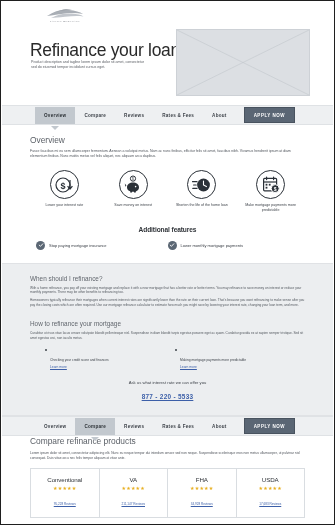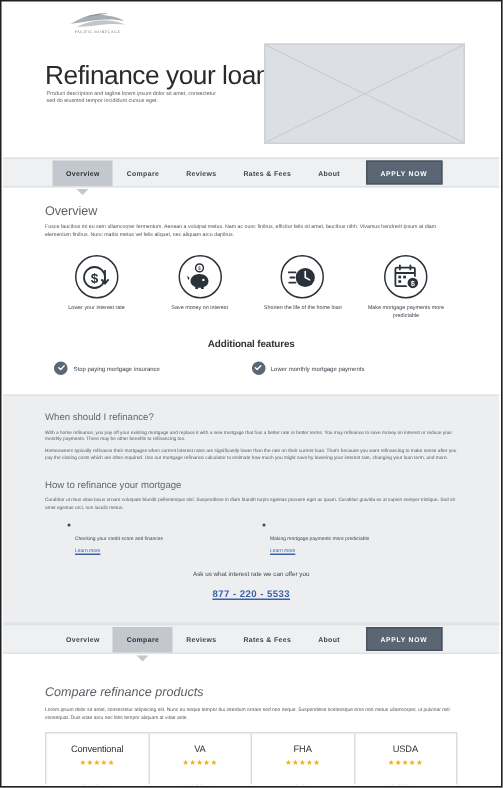--- a/index.html
+++ b/index.html
@@ -107,21 +107,21 @@
   .learn { font-size:3.3px; color:#3c5fa8; text-decoration:underline; display:block; }
 
   .cta { text-align:center; margin-top:11px; }
   .cta-label { font-size:4.2px; color:#3f444b; }
   .cta-phone {
     font-size:6.4px; color:#3c5fa8; font-weight:bold; text-decoration:underline;
     letter-spacing:.3px; margin-top:2px; display:inline-block;
   }
 
   
-  .cmp-title { font-size:8.4px; color:#5a5f66; margin-top:20px; font-weight:400;font-style:italic; }
+  .cmp-title { font-size:8.4px; color:#5a5f66; margin-top:0; font-weight:400; }
   .cmp-body { font-size:3.3px; line-height:4.6px; color:#4f545b; margin-top:5px; }
 
   .cards {
     display:flex; margin-top:8px; border:1px solid #d9dde1; background:#fff;
   }
   .card {
     flex:1; text-align:center; padding:7px 4px 8px; border-right:1px solid #d9dde1;
   }
   .card:last-child { border-right:none; }
   .card-name { font-size:6.2px; color:#2f3338; letter-spacing:-.1px; }

